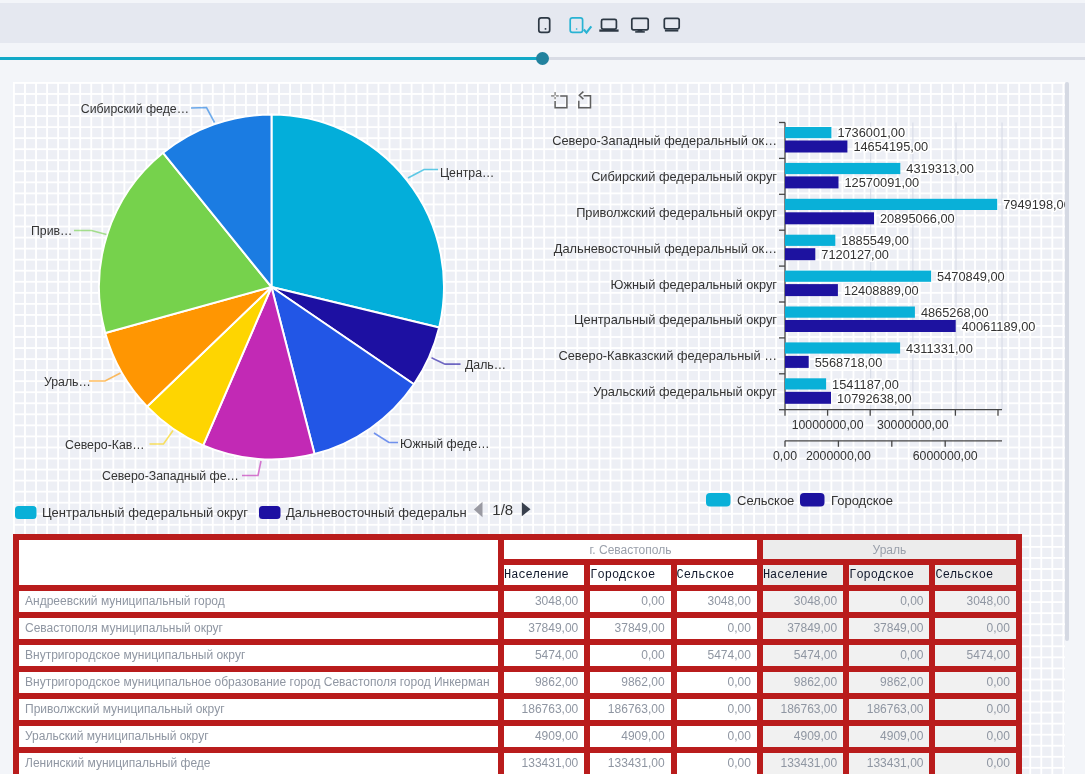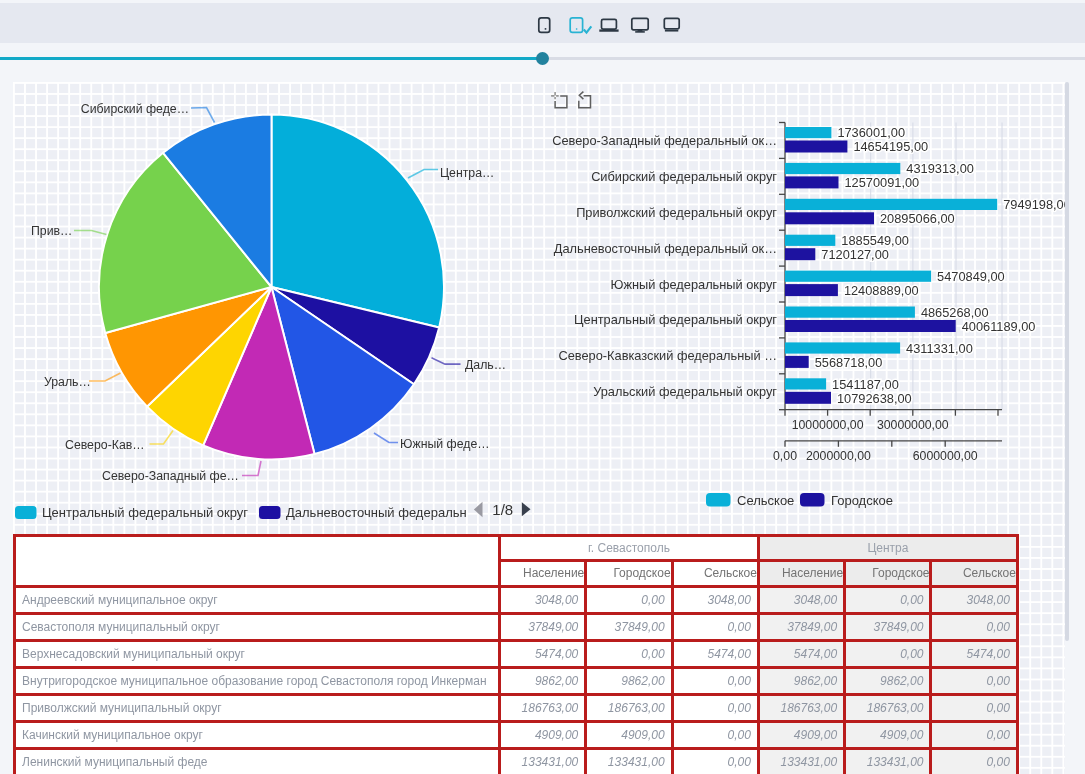--- a/index.html
+++ b/index.html
@@ -18,27 +18,27 @@
 #sbar { left:1065.2px; top:82.3px; width:3.5px; height:559px; background:#d5d9e3; border-radius:2px; }
 .plab { font-size:12.3px; fill:#333333; }
 .pleg { font-size:13px; fill:#333333; }
 .ppag { font-size:15px; fill:#333333; }
 .bax  { font-size:12.3px; fill:#333333; }
 .bval { font-size:12.8px; fill:#333333; paint-order:stroke; stroke:#ffffff; stroke-width:3px; }
 .bcat { font-size:12.8px; fill:#333333; }
 .bleg { font-size:13px; fill:#333333; }
 #tbl { left:13px; top:534px; border-collapse:collapse; table-layout:fixed; width:1003px;
   font-size:12px; color:#8f96a2; background:#ffffff; }
-#tbl td, #tbl th { border:3px solid #b91c1c; font-weight:normal; overflow:hidden; white-space:nowrap; }
+#tbl td, #tbl th { border:6px solid #b91c1c; font-weight:normal; overflow:hidden; white-space:nowrap; }
 #tbl tr.h1 { height:25.2px; }
 #tbl .h1 td { text-align:center; color:#9aa0ab; }
 #tbl tr.h2 { height:25.5px; }
-#tbl .h2 td { text-align:right; color:#737373; }
+#tbl .h2 td { text-align:left; color:#0f172a;font-family:Liberation Mono, monospace; }
 #tbl .nm { padding-left:6px; text-align:left; }
-#tbl .v { padding-right:6px; text-align:right;font-style:italic; }
+#tbl .v { padding-right:6px; text-align:right; }
 #tbl .g { background:#f1f1f1; }
 #tbl .gh { background:#ececec; }
 #tbl tr.d { height:27.05px; }
 </style></head>
 <body>
 <div id="root">
 <div class="abs" id="topbar"></div>
 <svg class="abs" style="left:530px; top:10px;" width="160" height="30" viewBox="0 0 160 30">
 <g fill="none" stroke="#2d3844" stroke-width="1.7">
  <rect x="8.8" y="7.8" width="10.9" height="14.6" rx="2.4"></rect>
@@ -200,50 +200,50 @@
         <col style="width:86.3px">
         <col style="width:86.3px">
         <col style="width:86.3px">
         <col style="width:86.3px">
         <col style="width:86.4px">
       </colgroup>
 <tbody>
         <tr class="h1">
           <td rowspan="2"></td>
           <td colspan="3">г. Севастополь</td>
-          <td colspan="3" class="gh">Центра</td>
+          <td colspan="3" class="gh">Ураль</td>
         </tr>
 <tr class="h2">
           <td>Население</td>
           <td>Городское</td>
           <td>Сельское</td>
           <td class="gh">Население</td>
           <td class="gh">Городское</td>
           <td class="gh">Сельское</td>
         </tr>
 <tr class="d">
-          <td class="nm">Андреевский муниципальное округ</td>
+          <td class="nm">Андреевский муниципальный город</td>
           <td class="v">3048,00</td>
           <td class="v">0,00</td>
           <td class="v">3048,00</td>
           <td class="v g">3048,00</td>
           <td class="v g">0,00</td>
           <td class="v g">3048,00</td>
         </tr>
 <tr class="d">
           <td class="nm">Севастополя муниципальный округ</td>
           <td class="v">37849,00</td>
           <td class="v">37849,00</td>
           <td class="v">0,00</td>
           <td class="v g">37849,00</td>
           <td class="v g">37849,00</td>
           <td class="v g">0,00</td>
         </tr>
 <tr class="d">
-          <td class="nm">Верхнесадовский муниципальный округ</td>
+          <td class="nm">Внутригородское муниципальный округ</td>
           <td class="v">5474,00</td>
           <td class="v">0,00</td>
           <td class="v">5474,00</td>
           <td class="v g">5474,00</td>
           <td class="v g">0,00</td>
           <td class="v g">5474,00</td>
         </tr>
 <tr class="d">
           <td class="nm">Внутригородское муниципальное образование город Севастополя город Инкерман</td>
           <td class="v">9862,00</td>
@@ -256,21 +256,21 @@
 <tr class="d">
           <td class="nm">Приволжский муниципальный округ</td>
           <td class="v">186763,00</td>
           <td class="v">186763,00</td>
           <td class="v">0,00</td>
           <td class="v g">186763,00</td>
           <td class="v g">186763,00</td>
           <td class="v g">0,00</td>
         </tr>
 <tr class="d">
-          <td class="nm">Качинский муниципальное округ</td>
+          <td class="nm">Уральский муниципальный округ</td>
           <td class="v">4909,00</td>
           <td class="v">4909,00</td>
           <td class="v">0,00</td>
           <td class="v g">4909,00</td>
           <td class="v g">4909,00</td>
           <td class="v g">0,00</td>
         </tr>
 <tr class="d">
           <td class="nm">Ленинский муниципальный феде</td>
           <td class="v">133431,00</td>

